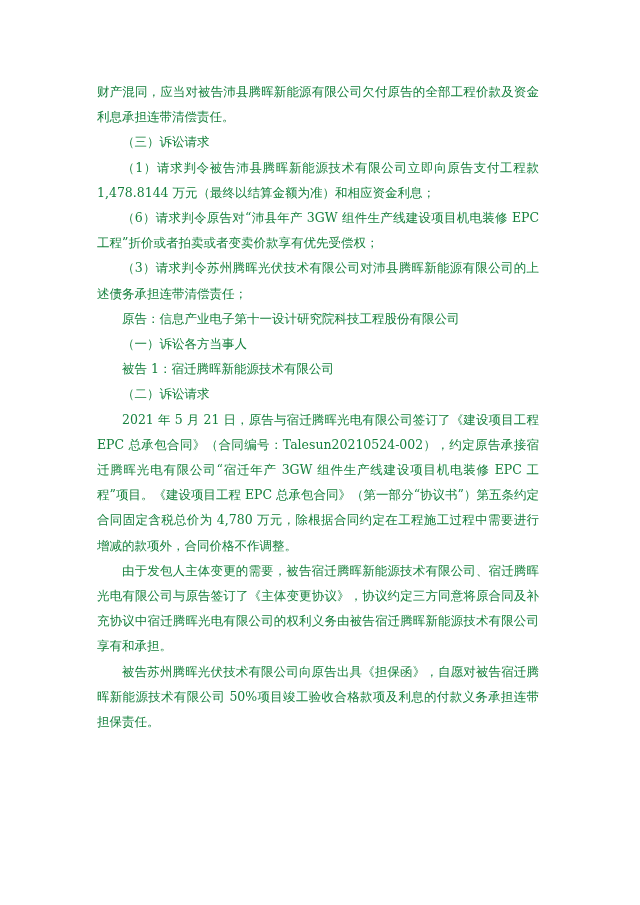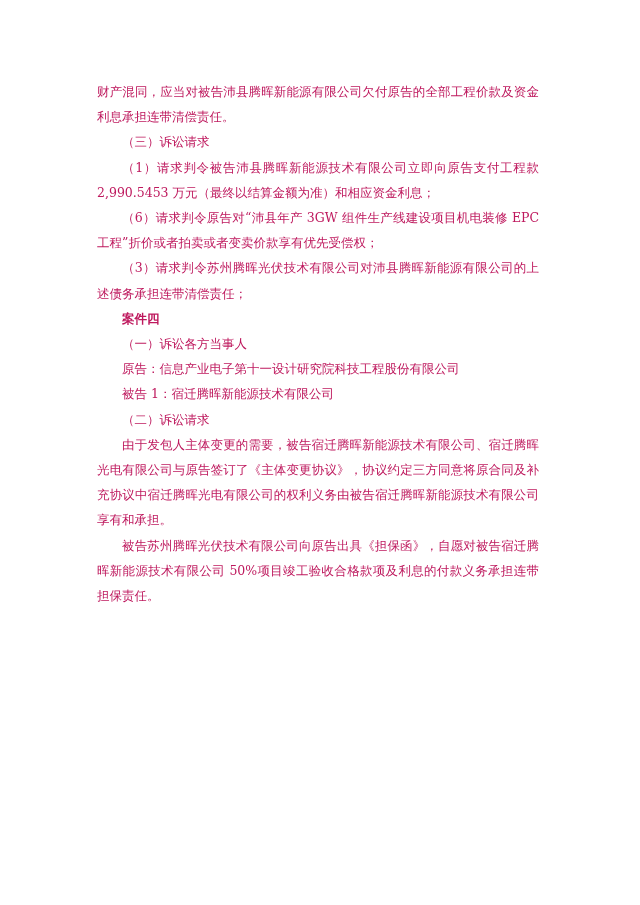--- a/index.html
+++ b/index.html
@@ -14,42 +14,42 @@
     box-sizing: border-box;
     background: #ffffff;
     padding: 79px 101px 0 97px;
     overflow: hidden;
   }
   .doc-body {
     width: 442px;
     font-family: "DejaVu Serif", "Liberation Serif", serif;
     font-size: 12.5px;
     line-height: 25.2px;
-    color: #be185d;
+    color: #15803d;
     text-align: justify;
   }
   .doc-body p {
     margin: 0;
     padding: 0;
   }
   .doc-body p.continuation { text-indent: 0; }
   .doc-body p.body { text-indent: 2em; }
   .doc-body p.heading { text-indent: 2em; font-weight: bold; }
 </style>
 </head>
 <body>
 
 <div class="page">
   <div class="doc-body" id="doc-body">
       <p class="continuation">财产混同，应当对被告沛县腾晖新能源有限公司欠付原告的全部工程价款及资金利息承担连带清偿责任。</p>
       <p class="body">（三）诉讼请求</p>
-      <p class="body">（1）请求判令被告沛县腾晖新能源技术有限公司立即向原告支付工程款 2,990.5453 万元（最终以结算金额为准）和相应资金利息；</p>
+      <p class="body">（1）请求判令被告沛县腾晖新能源技术有限公司立即向原告支付工程款 1,478.8144 万元（最终以结算金额为准）和相应资金利息；</p>
       <p class="body">（6）请求判令原告对“沛县年产 3GW 组件生产线建设项目机电装修 EPC 工程”折价或者拍卖或者变卖价款享有优先受偿权；</p>
       <p class="body">（3）请求判令苏州腾晖光伏技术有限公司对沛县腾晖新能源有限公司的上述债务承担连带清偿责任；</p>
-      <p class="heading">案件四</p>
+      <p class="body">原告：信息产业电子第十一设计研究院科技工程股份有限公司</p>
       <p class="body">（一）诉讼各方当事人</p>
-      <p class="body">原告：信息产业电子第十一设计研究院科技工程股份有限公司</p>
       <p class="body">被告 1：宿迁腾晖新能源技术有限公司</p>
       <p class="body">（二）诉讼请求</p>
+      <p class="body">2021 年 5 月 21 日，原告与宿迁腾晖光电有限公司签订了《建设项目工程 EPC 总承包合同》（合同编号：Talesun20210524-002），约定原告承接宿迁腾晖光电有限公司“宿迁年产 3GW 组件生产线建设项目机电装修 EPC 工程”项目。《建设项目工程 EPC 总承包合同》（第一部分“协议书”）第五条约定合同固定含税总价为 4,780 万元，除根据合同约定在工程施工过程中需要进行增减的款项外，合同价格不作调整。</p>
       <p class="body">由于发包人主体变更的需要，被告宿迁腾晖新能源技术有限公司、宿迁腾晖光电有限公司与原告签订了《主体变更协议》，协议约定三方同意将原合同及补充协议中宿迁腾晖光电有限公司的权利义务由被告宿迁腾晖新能源技术有限公司享有和承担。</p>
       <p class="body">被告苏州腾晖光伏技术有限公司向原告出具《担保函》，自愿对被告宿迁腾晖新能源技术有限公司 50%项目竣工验收合格款项及利息的付款义务承担连带担保责任。</p>
     </div>
 </div>
 
 </body></html>

